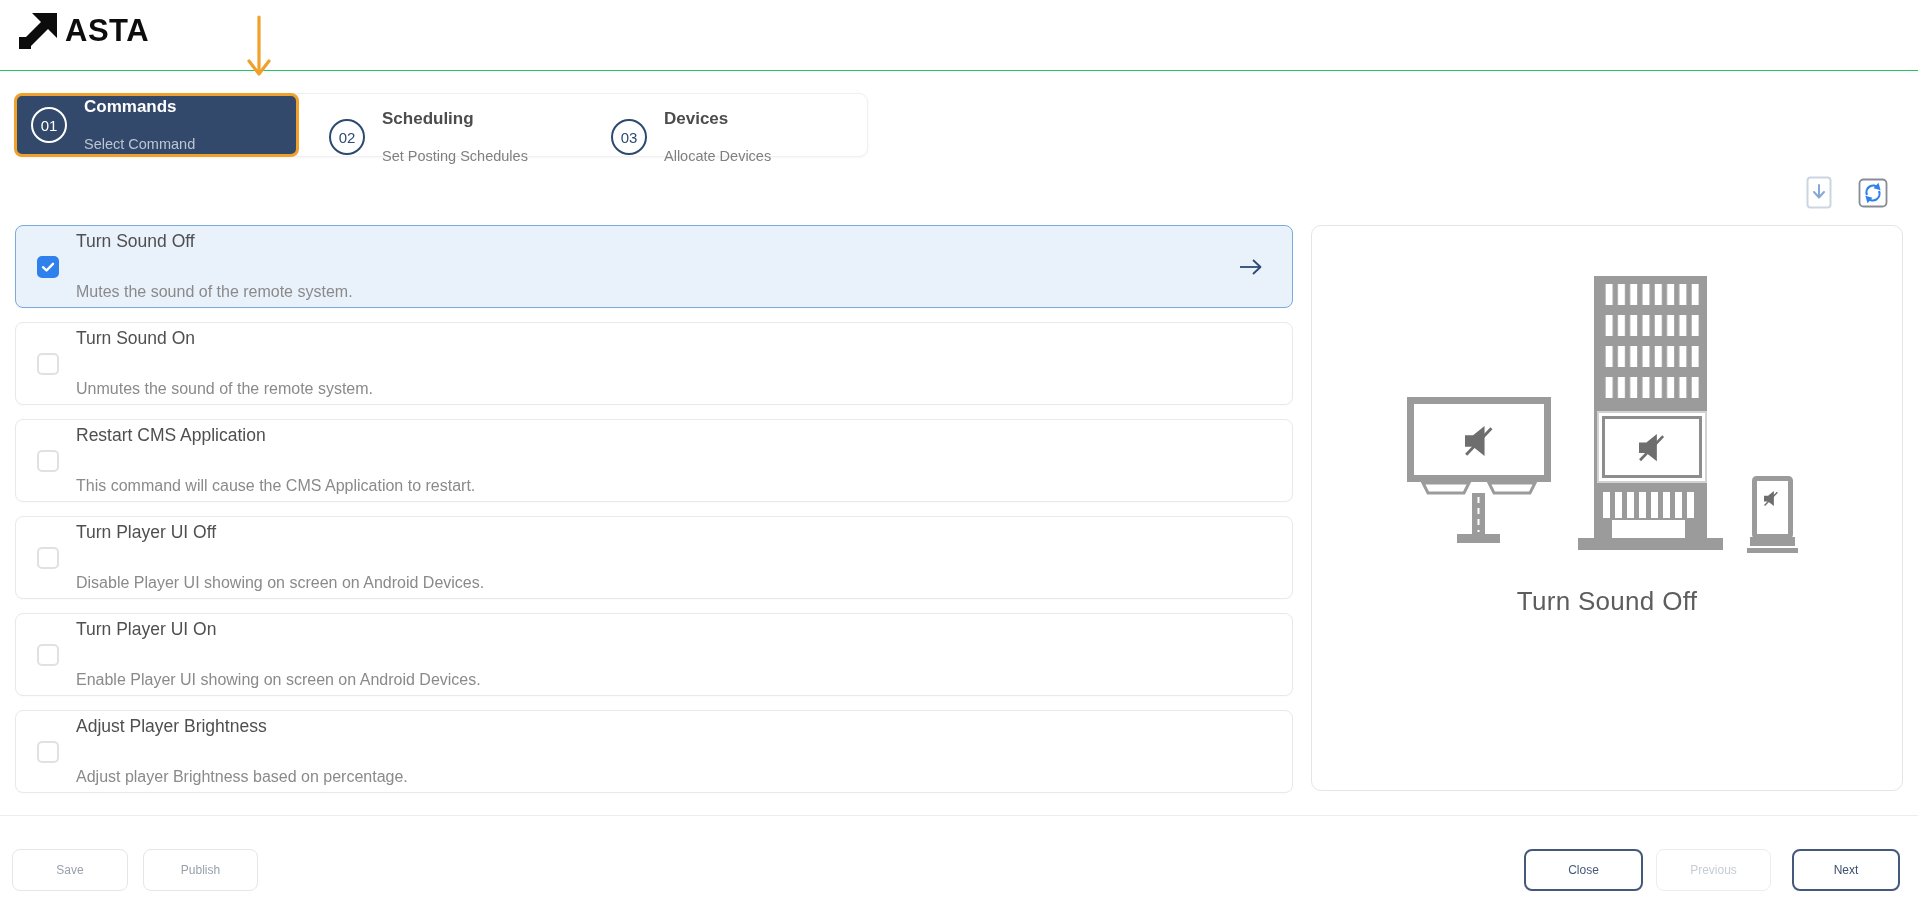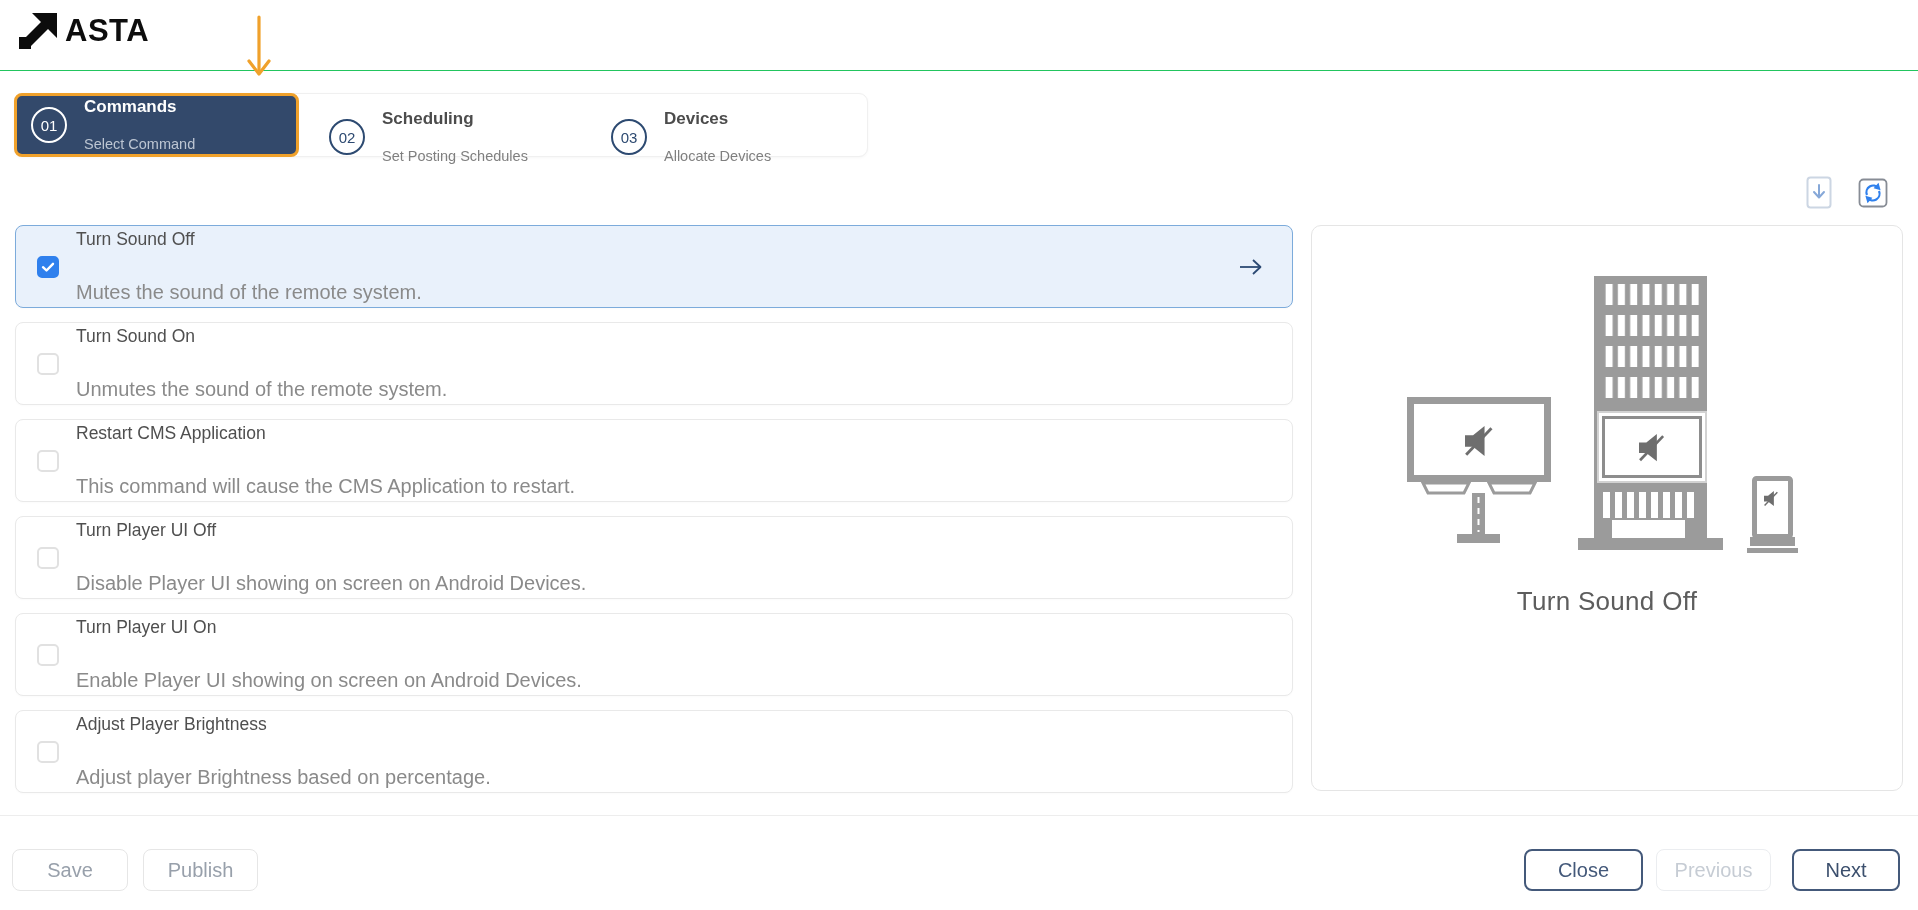--- a/index.html
+++ b/index.html
@@ -36,32 +36,32 @@
   
   .cmd-list{position:absolute;left:15px;top:225px;width:1278px;display:flex;flex-direction:column;gap:14px;}
   .card{height:83px;background:#fff;border:1px solid #e9e9e9;border-radius:8px;display:flex;align-items:center;
     padding:0 28px 0 21px;box-sizing:border-box;cursor:pointer;box-shadow:0 1px 2px rgba(0,0,0,.02);}
   .card.selected{background:var(--selected-bg,#E9F1FB);border-color:var(--selected-border,#7CABDB);}
   .cb{width:22px;height:22px;border:2px solid #e1e1e1;border-radius:5px;background:#fff;flex:none;box-sizing:border-box;
     display:flex;align-items:center;justify-content:center;cursor:pointer;}
   .cb.checked{background:var(--checkbox-blue,#2F80ED);border-color:var(--checkbox-blue,#2F80ED);}
   .card .txt{margin-left:17px;line-height:1;}
   .card .c-title{font-size:17.5px;color:#4f4f4f;margin-bottom:8px;}
-  .card .c-desc{font-size:20px;color:#8a8a8a;margin-top:33px;}
+  .card .c-desc{font-size:16px;color:#8a8a8a;margin-top:33px;}
   .card .go{margin-left:auto;display:flex;}
   
   .preview{position:absolute;left:1311px;top:225px;width:592px;height:566px;background:#fff;
     border:1px solid #e5e5e5;border-radius:10px;box-sizing:border-box;display:flex;flex-direction:column;align-items:center;}
   .preview .caption{margin-top:30px;font-size:26px;color:#5d5d5d;letter-spacing:.3px;}
   .panel-tools{position:absolute;top:176px;left:1806px;display:flex;align-items:center;gap:26px;}
   .tool-btn{display:inline-flex;cursor:pointer;}
   
   .foot-divider{position:absolute;left:0;top:815px;width:100%;height:1px;background:#ededed;}
   .btn{position:absolute;top:849px;height:42px;background:#fff;border-radius:8px;display:flex;align-items:center;
-    justify-content:center;font-size:20px;cursor:pointer;box-sizing:border-box;font-family:inherit;}
+    justify-content:center;font-size:12px;cursor:pointer;box-sizing:border-box;font-family:inherit;}
   .btn-save{left:12px;width:116px;border:1px solid #e6e6e6;color:#98a0ab;}
   .btn-publish{left:143px;width:115px;border:1px solid #e6e6e6;color:#98a0ab;}
   .btn-close{left:1524px;width:119px;border:2px solid #44597a;color:#44597a;}
   .btn-prev{left:1656px;width:115px;border:1px solid #ebedf0;color:#c6ccd4;}
   .btn-next{left:1792px;width:108px;border:2px solid #44597a;color:#3b4f6d;}
 </style>
 </head>
 <body>
 
 <div id="app">

